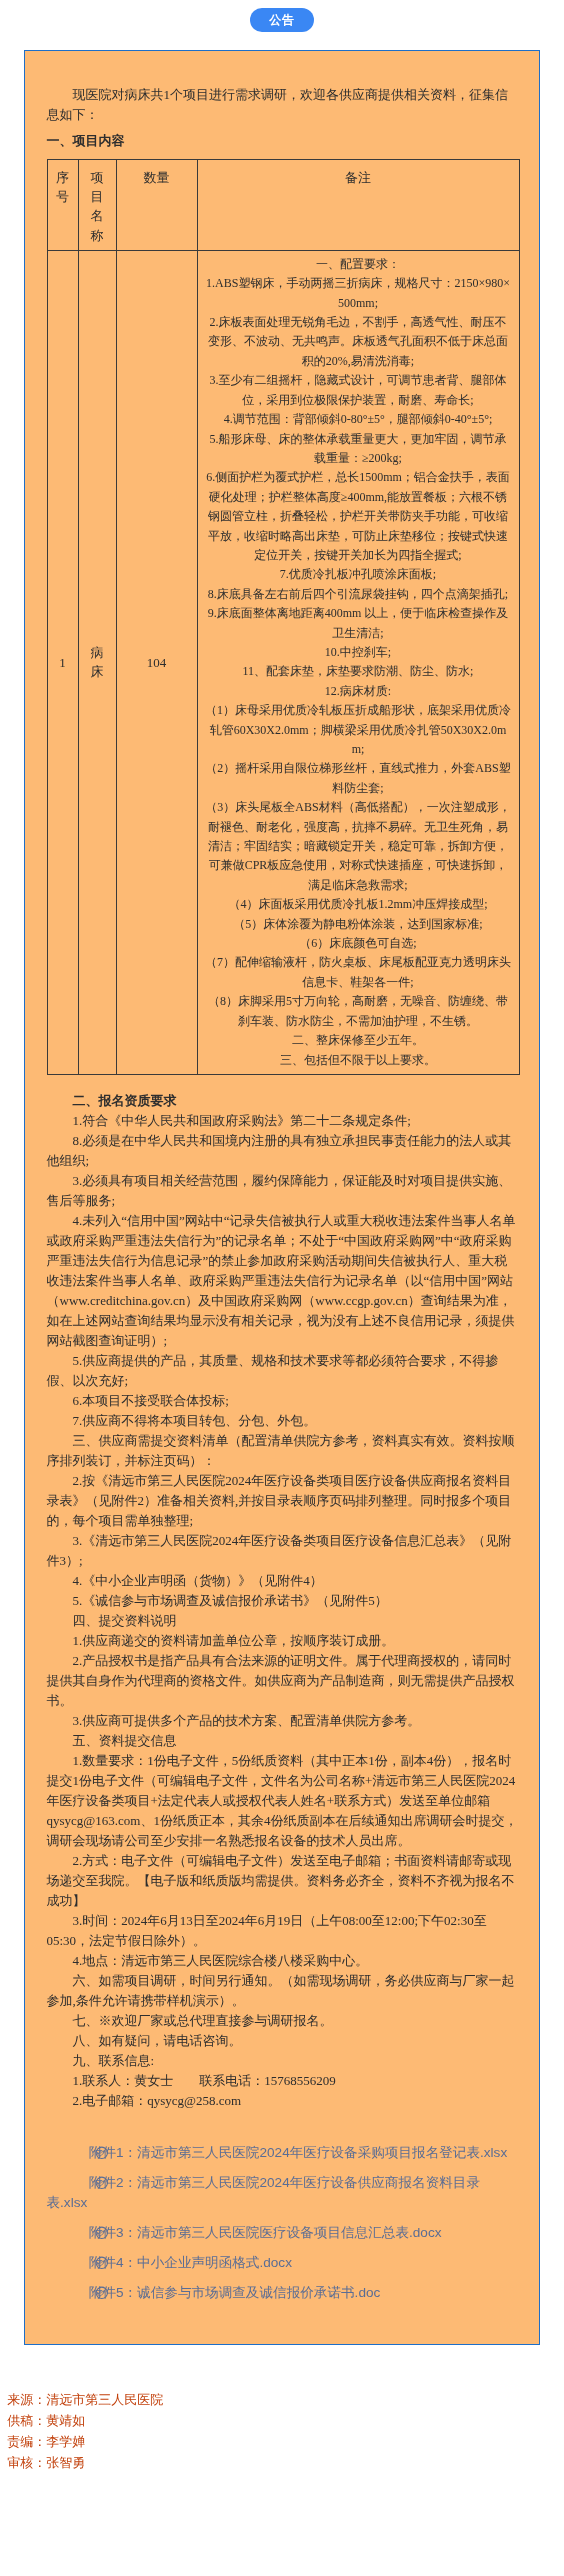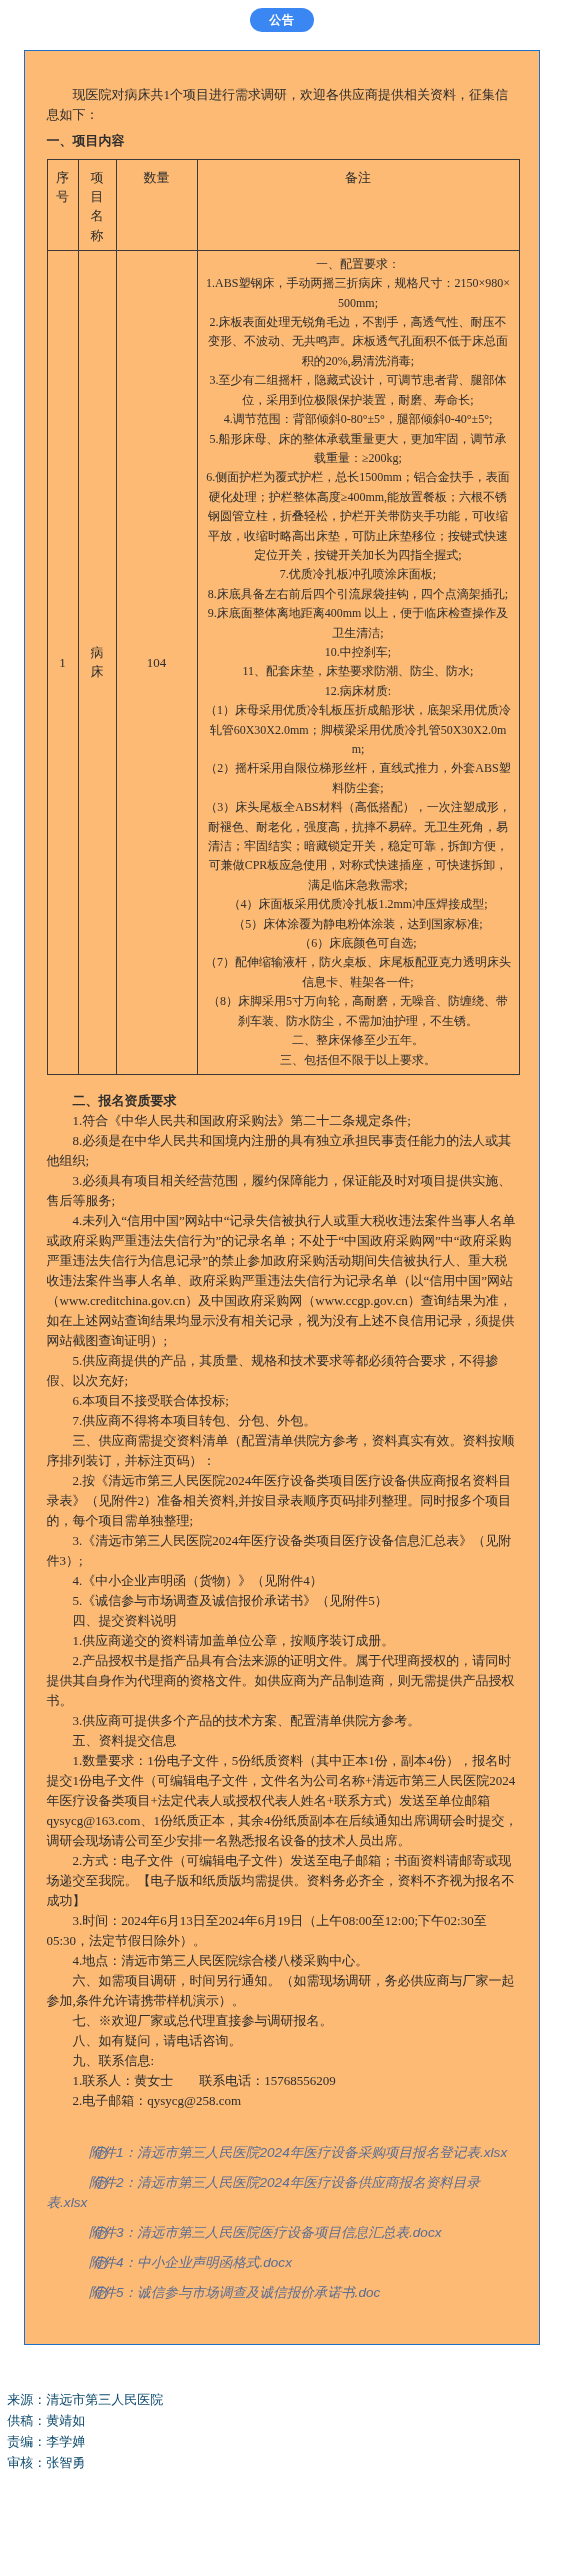--- a/index.html
+++ b/index.html
@@ -51,29 +51,29 @@
   .remark-text{white-space:pre-line;font-size:12px;line-height:19.4px;text-align:center;}
   .attachments{
     margin-top:32px;
     font-family:"Liberation Sans","DejaVu Sans",sans-serif;
   }
   .attachments p{
     font-size:13.6px;line-height:19.4px;
     margin:0 0 10.8px 0!important;
     text-indent:24.4px;
   }
-  .att-link{color:#5a6d95;text-decoration:none;cursor:pointer;font-style:italic;}
+  .att-link{color:#5a6d95;text-decoration:none;cursor:pointer;}
   .att-icon{
     display:inline-block;vertical-align:-2.2px;margin-right:4.3px;
     width:13.6px;height:13.6px;color:#5a6d95;
   }
   .footer{
     margin:44px 0 0 7.2px;
     font-family:"Liberation Sans","DejaVu Sans",sans-serif;
-    font-size:13px;line-height:21px;color:#0c4a6e;
+    font-size:13px;line-height:21px;color:#c2410c;
   }
   .footer p{margin:0;}
 </style>
 </head>
 <body>
 
 <div class="badge-wrap">
   <span class="badge">公告</span>
 </div>
 

